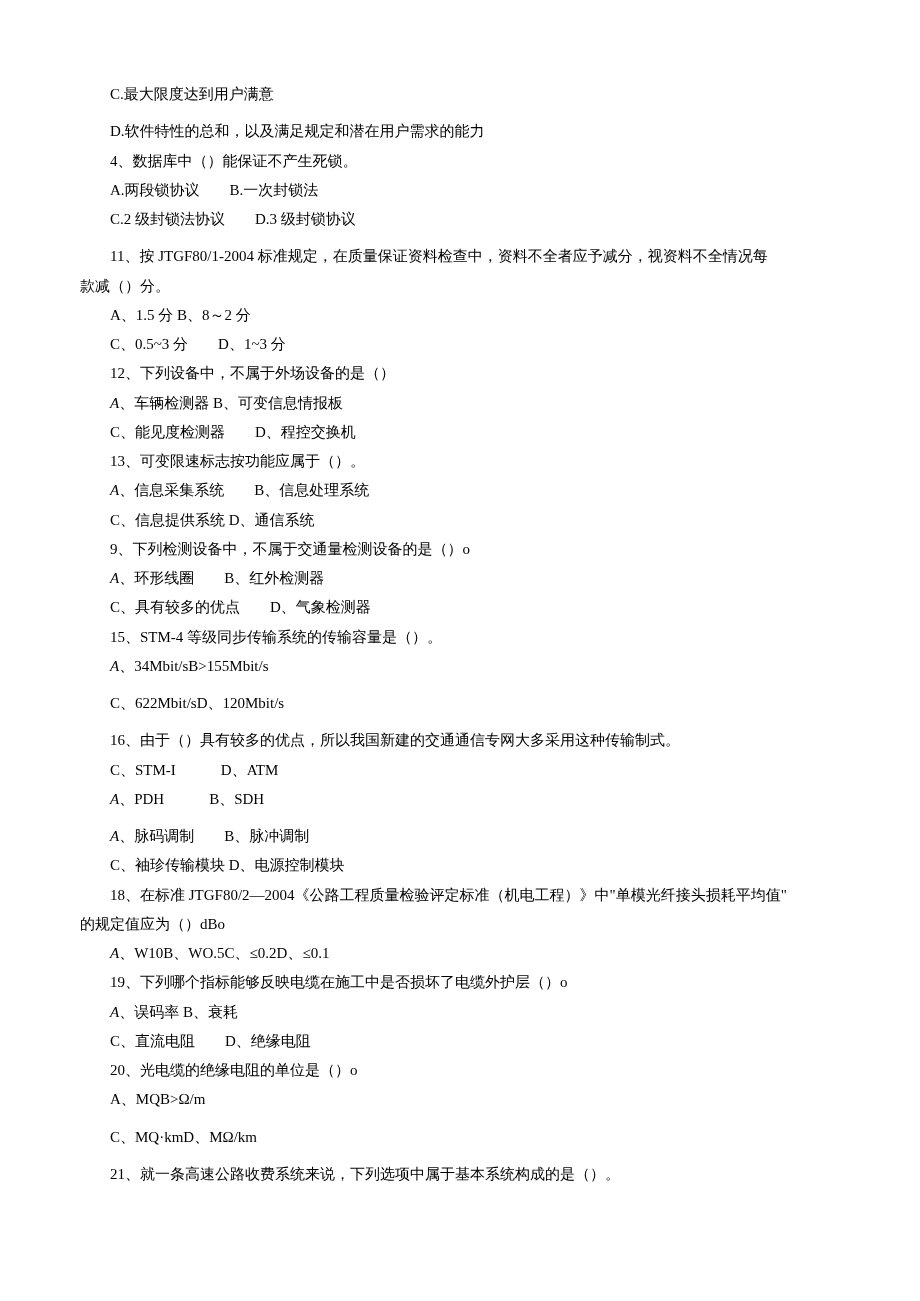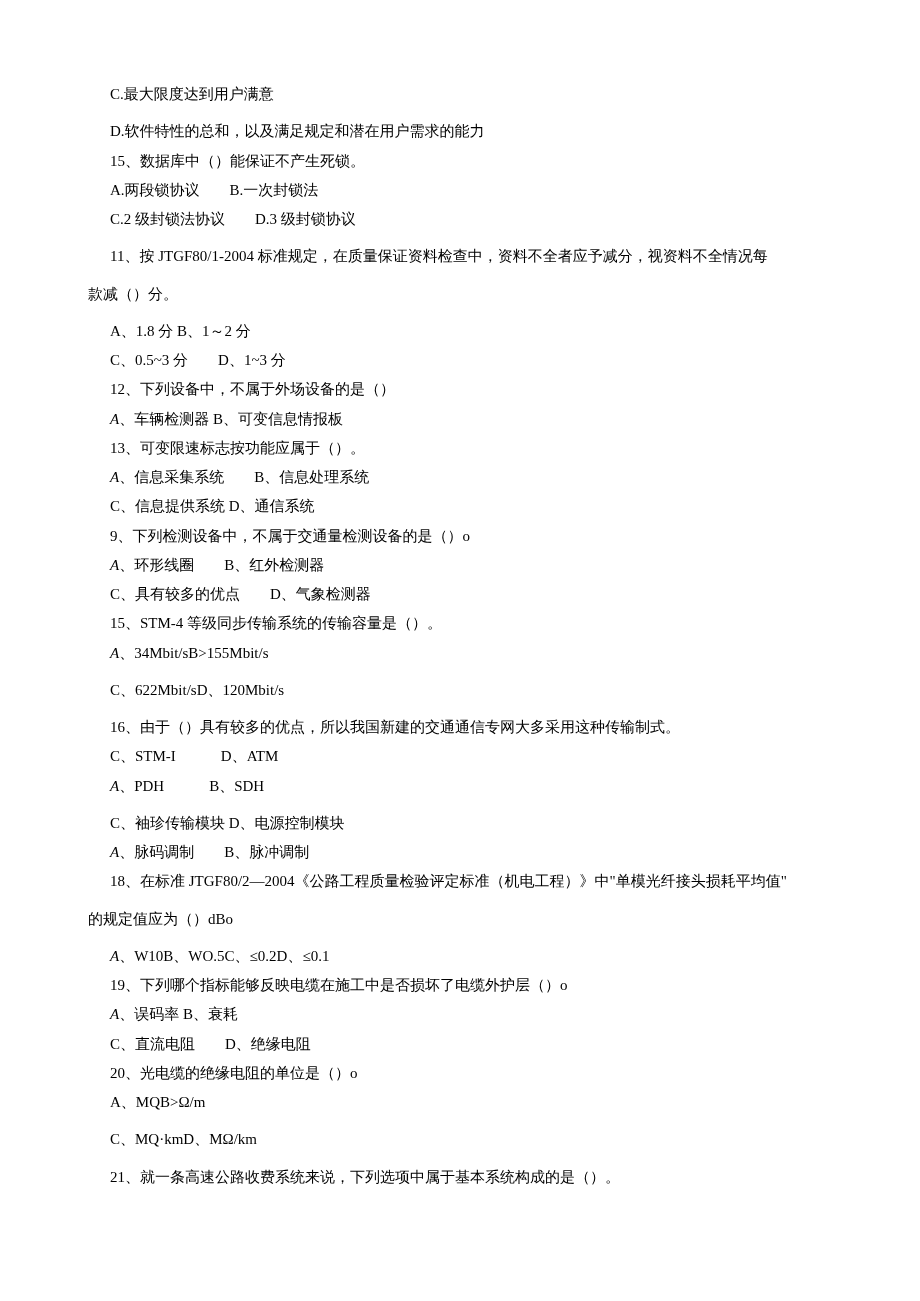--- a/index.html
+++ b/index.html
@@ -16,63 +16,64 @@
     min-height: 1301px;
     padding: 80px 80px 40px 80px;
     box-sizing: border-box;
   }
   .indent {
     text-indent: 2em;
     margin: 0;
   }
   .no-indent {
     text-indent: 0;
-    margin: 8px;
+    margin: 0;
   }
   .spacer {
     height: 8px;
   }
   .italic-a {
     font-style: italic;
   }
 </style>
 </head>
 <body>
 
 <div class="page" id="page-root">
     <p class="indent">C.最大限度达到用户满意</p>
     <div class="spacer"></div>
     <p class="indent">D.软件特性的总和，以及满足规定和潜在用户需求的能力</p>
-    <p class="indent">15、数据库中（）能保证不产生死锁。</p>
+    <p class="indent">4、数据库中（）能保证不产生死锁。</p>
     <p class="indent">A.两段锁协议  B.一次封锁法</p>
     <p class="indent">C.2 级封锁法协议  D.3 级封锁协议</p>
     <div class="spacer"></div>
     <p class="indent">11、按 JTGF80/1-2004 标准规定，在质量保证资料检查中，资料不全者应予减分，视资料不全情况每</p>
     <p class="no-indent">款减（）分。</p>
-    <p class="indent">A、1.8 分 B、1～2 分</p>
+    <p class="indent">A、1.5 分 B、8～2 分</p>
     <p class="indent">C、0.5~3 分  D、1~3 分</p>
     <p class="indent">12、下列设备中，不属于外场设备的是（）</p>
     <p class="indent"><span class="italic-a">A</span>、车辆检测器 B、可变信息情报板</p>
+    <p class="indent">C、能见度检测器  D、程控交换机</p>
     <p class="indent">13、可变限速标志按功能应属于（）。</p>
     <p class="indent"><span class="italic-a">A</span>、信息采集系统  B、信息处理系统</p>
     <p class="indent">C、信息提供系统 D、通信系统</p>
     <p class="indent">9、下列检测设备中，不属于交通量检测设备的是（）o</p>
     <p class="indent"><span class="italic-a">A</span>、环形线圈  B、红外检测器</p>
     <p class="indent">C、具有较多的优点  D、气象检测器</p>
     <p class="indent">15、STM-4 等级同步传输系统的传输容量是（）。</p>
     <p class="indent"><span class="italic-a">A</span>、34Mbit/sB&gt;155Mbit/s</p>
     <div class="spacer"></div>
     <p class="indent">C、622Mbit/sD、120Mbit/s</p>
     <div class="spacer"></div>
     <p class="indent">16、由于（）具有较多的优点，所以我国新建的交通通信专网大多采用这种传输制式。</p>
     <p class="indent">C、STM-I   D、ATM</p>
     <p class="indent"><span class="italic-a">A</span>、PDH   B、SDH</p>
     <div class="spacer"></div>
+    <p class="indent"><span class="italic-a">A</span>、脉码调制  B、脉冲调制</p>
     <p class="indent">C、袖珍传输模块 D、电源控制模块</p>
-    <p class="indent"><span class="italic-a">A</span>、脉码调制  B、脉冲调制</p>
     <p class="indent">18、在标准 JTGF80/2—2004《公路工程质量检验评定标准（机电工程）》中"单模光纤接头损耗平均值"</p>
     <p class="no-indent">的规定值应为（）dBo</p>
     <p class="indent"><span class="italic-a">A</span>、W10B、WO.5C、≤0.2D、≤0.1</p>
     <p class="indent">19、下列哪个指标能够反映电缆在施工中是否损坏了电缆外护层（）o</p>
     <p class="indent"><span class="italic-a">A</span>、误码率 B、衰耗</p>
     <p class="indent">C、直流电阻  D、绝缘电阻</p>
     <p class="indent">20、光电缆的绝缘电阻的单位是（）o</p>
     <p class="indent">A、MQB&gt;Ω/m</p>
     <div class="spacer"></div>
     <p class="indent">C、MQ·kmD、MΩ/km</p>

